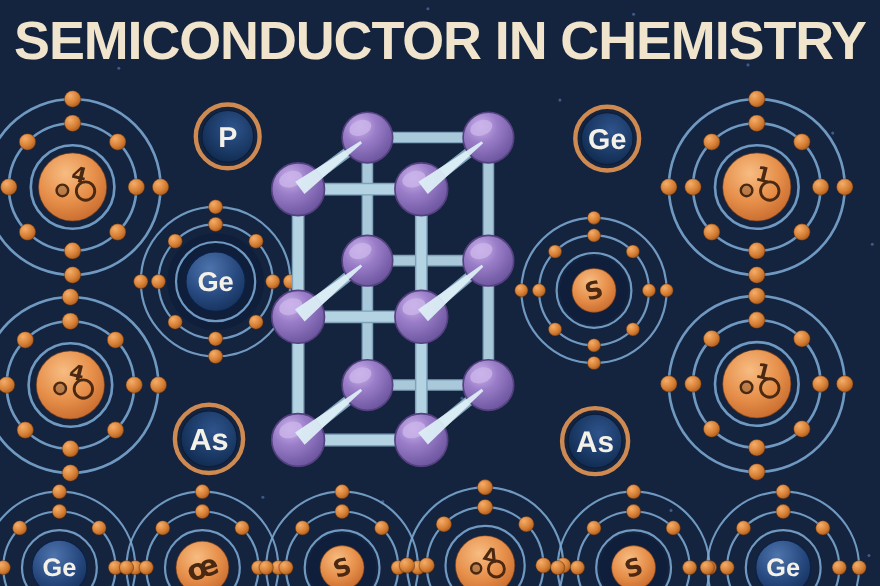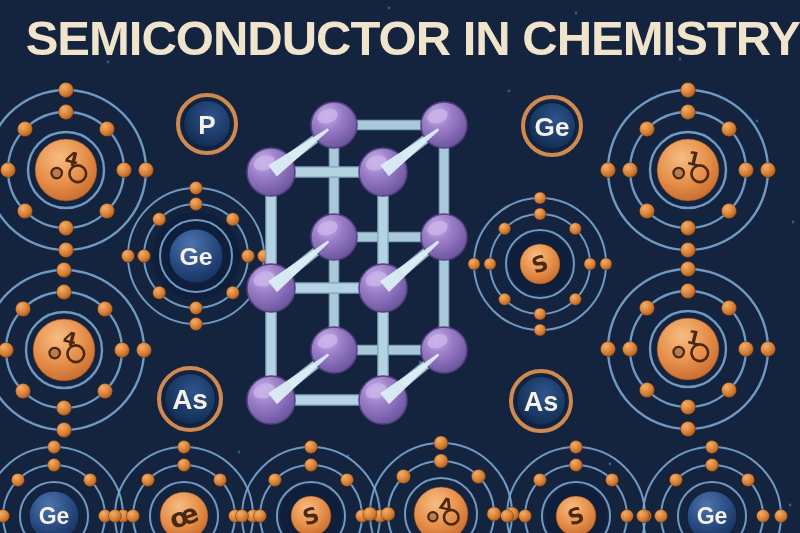--- a/index.html
+++ b/index.html
@@ -17,21 +17,21 @@
     font-weight:800;font-size:49px;letter-spacing:-1px;
     color:#f0e5cc;
     z-index:2;
   }
   svg{position:absolute;top:0;left:0;z-index:1;}
 </style>
 </head>
 <body>
 
 <div class="stage" style="background: rgb(20, 35, 62);">
-  <h1 class="title" style="color: rgb(240, 229, 204); text-align: right;">SEMICONDUCTOR IN CHEMISTRY</h1>
+  <h1 class="title" style="color: rgb(240, 229, 204);">SEMICONDUCTOR IN CHEMISTRY</h1>
   <svg id="scene" width="800" height="533" viewBox="0 0 800 533">
       <defs>
 <radialGradient id="gPurple" cx="35%" cy="28%" r="80%">
   <stop offset="0" stop-color="#cbb4ea"></stop>
           <stop offset="0.4" stop-color="#9b7ec9"></stop>
           <stop offset="1" stop-color="#67509a"></stop>
 </radialGradient>
 <radialGradient id="gOrange" cx="40%" cy="30%" r="85%">
   <stop offset="0" stop-color="#f7bc82"></stop>
           <stop offset="0.5" stop-color="#e68f4a"></stop>

